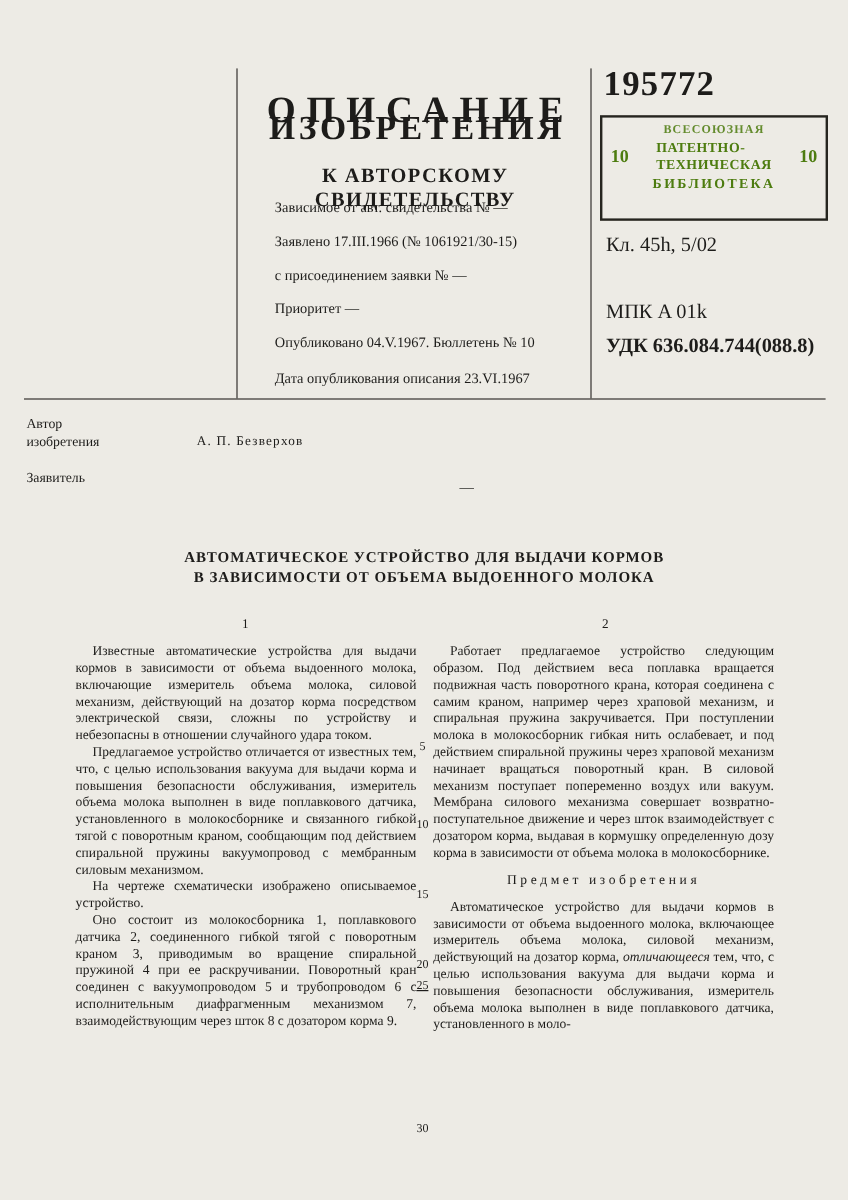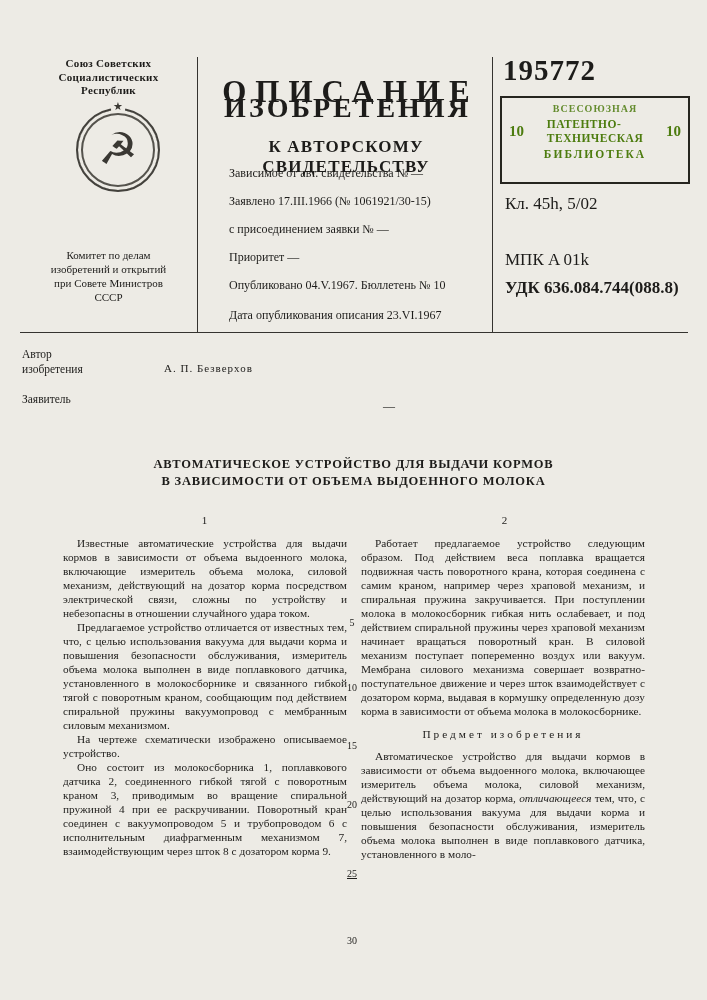--- a/index.html
+++ b/index.html
@@ -68,46 +68,31 @@
   .body-col { position:absolute; top:536px; width:284px; font-size:11.3px;
               line-height:14px; text-align:justify; }
   .body-col-1 { left:63px; } .body-col-2 { left:361px; }
   .body-col p { text-indent:14px; }
   .claim-heading { text-align:center; text-indent:0 !important; letter-spacing:3px;
                    margin:9px 0 8px; font-size:11.3px; }
   .italic { font-style:italic; }
 
   .gutter-num { position:absolute; left:340px; width:24px; text-align:center; font-size:10px; }
   .gn-0 { top:617px; } .gn-1 { top:682px; } .gn-2 { top:740px; }
-  .gn-3 { top:799px; } .gn-4 { top:868px;text-decoration:underline; } .gn-5 { top:935px; }
+  .gn-3 { top:799px; } .gn-4 { top:816px;text-decoration:underline; } .gn-5 { top:935px; }
 </style>
 </head>
 <body>
 
 <div class="page">
 
   <div class="vline vline-left"></div>
   <div class="vline vline-right"></div>
   <div class="hrule header-rule"></div>
 
-  <div class="header-left">
-    <div class="union-line">Союз Советских</div>
-    <div class="union-line">Социалистических</div>
-    <div class="union-line">Республик</div>
-    <div class="emblem-wrap">
-      <span class="emblem-star">★</span>
-      <div class="emblem">☭</div>
-    </div>
-    <div class="committee">
-      <div>Комитет по делам</div>
-      <div>изобретений и открытий</div>
-      <div>при Совете Министров</div>
-      <div>СССР</div>
-    </div>
-  </div>
 
   <div class="doc-title1">ОПИСАНИЕ</div>
   <div class="doc-title2">ИЗОБРЕТЕНИЯ</div>
   <div class="doc-subtitle">К АВТОРСКОМУ СВИДЕТЕЛЬСТВУ</div>
   <div class="meta-line meta-0">Зависимое от авт. свидетельства №  —</div>
   <div class="meta-line meta-1">Заявлено 17.III.1966 (№ 1061921/30-15)</div>
   <div class="meta-line meta-3">Приоритет  —</div>
   <div class="meta-line meta-2">с присоединением заявки №  —</div>
   <div class="meta-line meta-4">Опубликовано 04.V.1967. Бюллетень № 10</div>
   <div class="meta-line meta-5">Дата опубликования описания 23.VI.1967</div>

